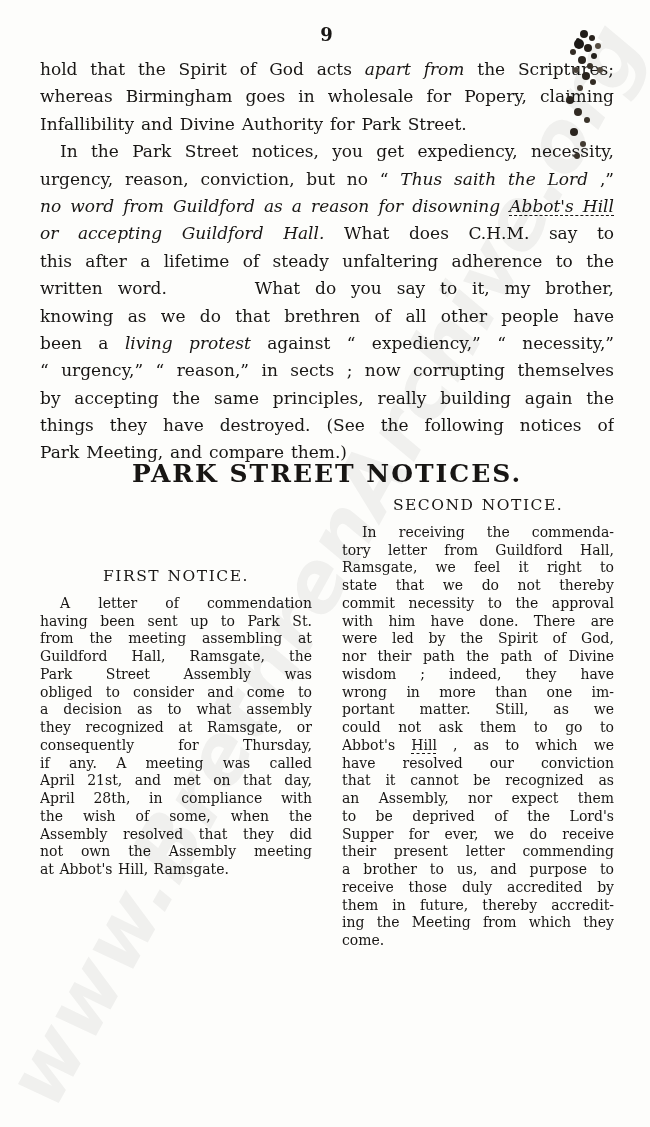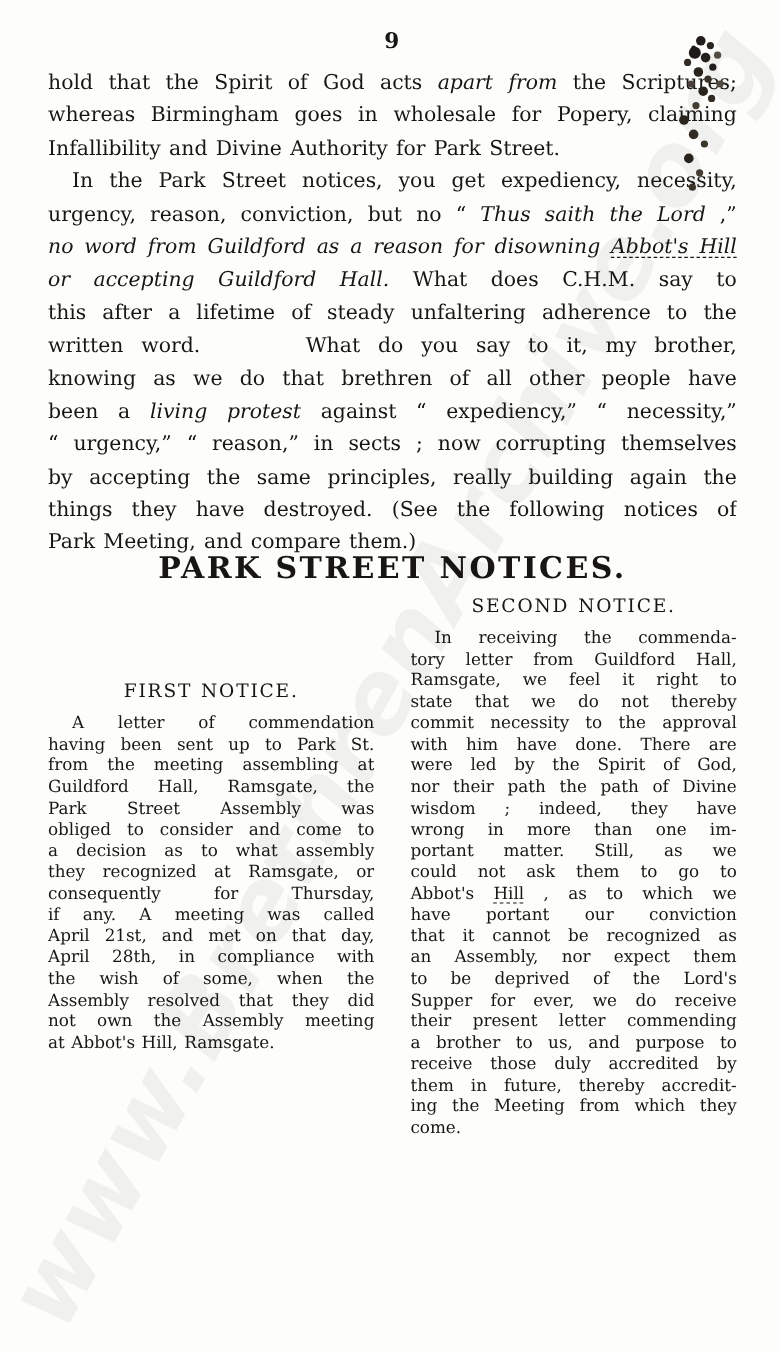--- a/index.html
+++ b/index.html
@@ -130,21 +130,21 @@
           <div class="tline"><span>state that we do not thereby</span> </div>
           <div class="tline"><span>commit necessity to the approval</span> </div>
           <div class="tline"><span>with him have done.  There are</span> </div>
           <div class="tline"><span>were led by the Spirit of God,</span> </div>
           <div class="tline"><span>nor their path the path of Divine</span> </div>
           <div class="tline"><span>wisdom ; indeed, they have</span> </div>
           <div class="tline"><span>wrong in more than one im-</span> </div>
           <div class="tline"><span>portant matter.  Still, as we</span> </div>
           <div class="tline"><span>could not ask them to go to</span> </div>
           <div class="tline"><span>Abbot's </span> <span class="ud">Hill</span> <span>, as to which we</span> </div>
-          <div class="tline"><span class="ol">have</span> <span> portant our conviction</span> </div>
+          <div class="tline"><span class="ol">have</span> <span> resolved our conviction</span> </div>
           <div class="tline"><span>that it cannot be recognized as</span> </div>
           <div class="tline"><span>an Assembly, nor expect them</span> </div>
           <div class="tline"><span>to be deprived of the Lord's</span> </div>
           <div class="tline"><span>Supper for ever, we do receive</span> </div>
           <div class="tline"><span>their present letter commending</span> </div>
           <div class="tline"><span>a brother to us, and purpose to</span> </div>
           <div class="tline"><span>receive those duly accredited by</span> </div>
           <div class="tline"><span>them in future, thereby accredit-</span> </div>
           <div class="tline"><span>ing the Meeting from which they</span> </div>
           <div class="tline nj"><span>come.</span> </div>

